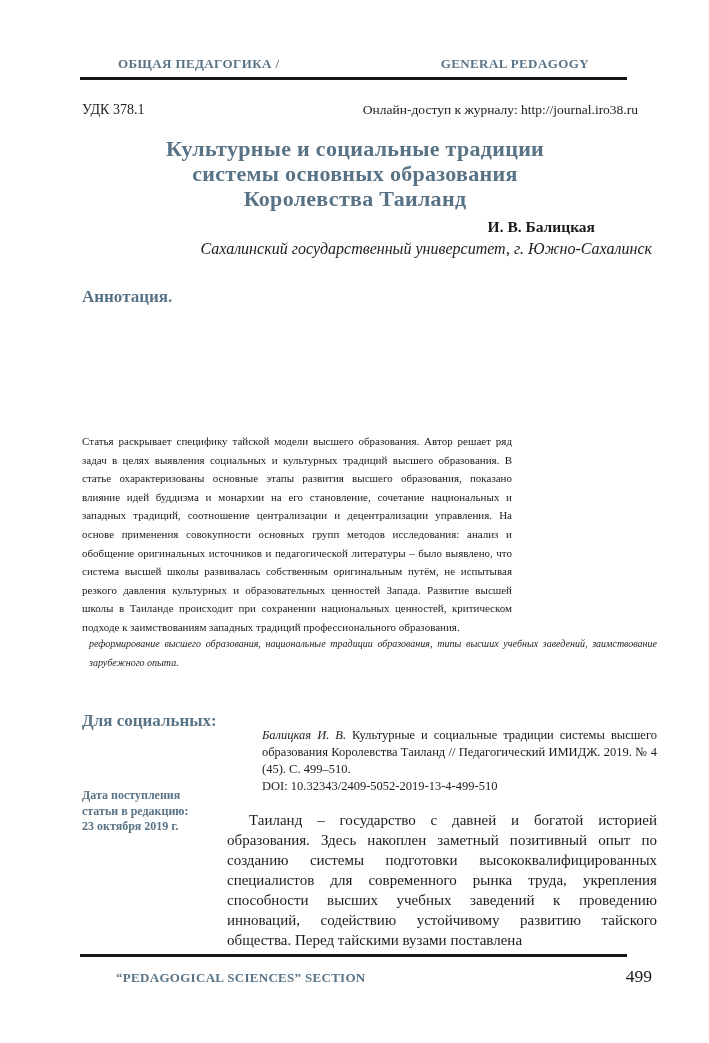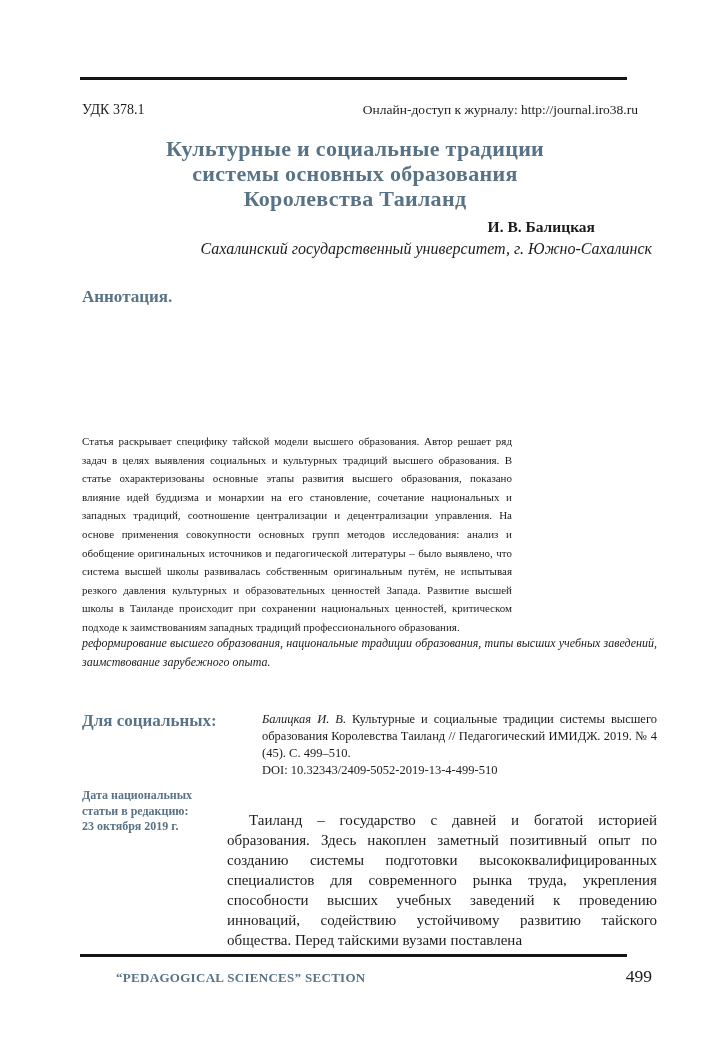--- a/index.html
+++ b/index.html
@@ -61,27 +61,27 @@
   }
   .flow-col{flex:1 1 auto;}
   .abstract-row{top:287px;flex-direction:column;}
   .abstract-text{
     width:430px;font-size:11px;line-height:18.6px;
     text-align:justify;
   }
   .keywords-row{top:604px;}
   .keywords-label{line-height:28px;}
   .keywords-text{
-    width:430px;font-style:italic;font-size:12px;line-height:19px;
-    text-align:justify;margin-top:30px;
+    width:430px;font-style:italic;font-size:10px;line-height:19px;
+    text-align:justify;margin-top:30px;margin-left:7px;
   }
   .citation-row{top:711px;}
   .citation-label{flex:0 0 180px;}
   .citation-text{
-    width:368px;font-size:12.5px;line-height:17px;text-align:justify;
+    width:368px;font-size:12.5px;line-height:17px;text-align:justify;margin-top:16px;
   }
   .citation-text .it{font-style:italic;}
   
   .received{
     position:absolute;top:788px;left:82px;width:150px;
     color:var(--accent);font-weight:bold;font-size:12px;line-height:15.5px;
   }
   .body-par{
     position:absolute;top:810px;left:227px;width:430px;
     font-size:15px;line-height:20px;text-align:justify;text-indent:22px;
@@ -99,20 +99,24 @@
     padding-left:36px;color:var(--accent);
     font-size:13px;font-weight:bold;letter-spacing:.3px;
   }
   .page-number{font-size:17.5px;}
 </style>
 </head>
 <body>
 
 <div class="page">
 
+  <div class="header-row">
+    <span class="sec">ОБЩАЯ ПЕДАГОГИКА  /</span>
+    <span class="sec">GENERAL PEDAGOGY</span>
+  </div>
   <div class="rule-top"></div>
   <div class="online-access">Онлайн-доступ к журналу: http://journal.iro38.ru</div>
   <div class="udc">УДК 378.1</div>
 
   <h1 class="title" style="margin:0">
     <span>Культурные и социальные традиции</span>
     <span>системы основных образования</span>
     <span>Королевства Таиланд</span>
   </h1>
   <div class="author">И. В. Балицкая</div>
@@ -129,21 +133,21 @@
 
   <div class="row citation-row">
     <div class="label-col citation-label">Для социальных:</div>
     <div class="flow-col citation-text">
       <span class="it">Балицкая И. В.</span><span> Культурные и социальные традиции системы высшего образования Королевства Таиланд // Педагогический ИМИДЖ. 2019. № 4 (45). С. 499–510.</span>
       <div>DOI: 10.32343/2409-5052-2019-13-4-499-510</div>
     </div>
   </div>
 
   <div class="received">
-    <div>Дата национальных</div>
+    <div>Дата поступления</div>
     <div>статьи в редакцию:</div>
     <div>23 октября 2019 г.</div>
   </div>
 
   <div class="body-par">Таиланд – государство с давней и богатой историей образования. Здесь накоплен заметный позитивный опыт по созданию системы подготовки высококвалифицированных специалистов для современного рынка труда, укрепления способности высших учебных заведений к проведению инноваций, содействию устойчивому развитию тайского общества. Перед тайскими вузами поставлена</div>
 
   <div class="rule-bottom"></div>
   <div class="footer-row">
     <span class="footer-section">“PEDAGOGICAL SCIENCES” SECTION</span>
     <span class="page-number">499</span>

